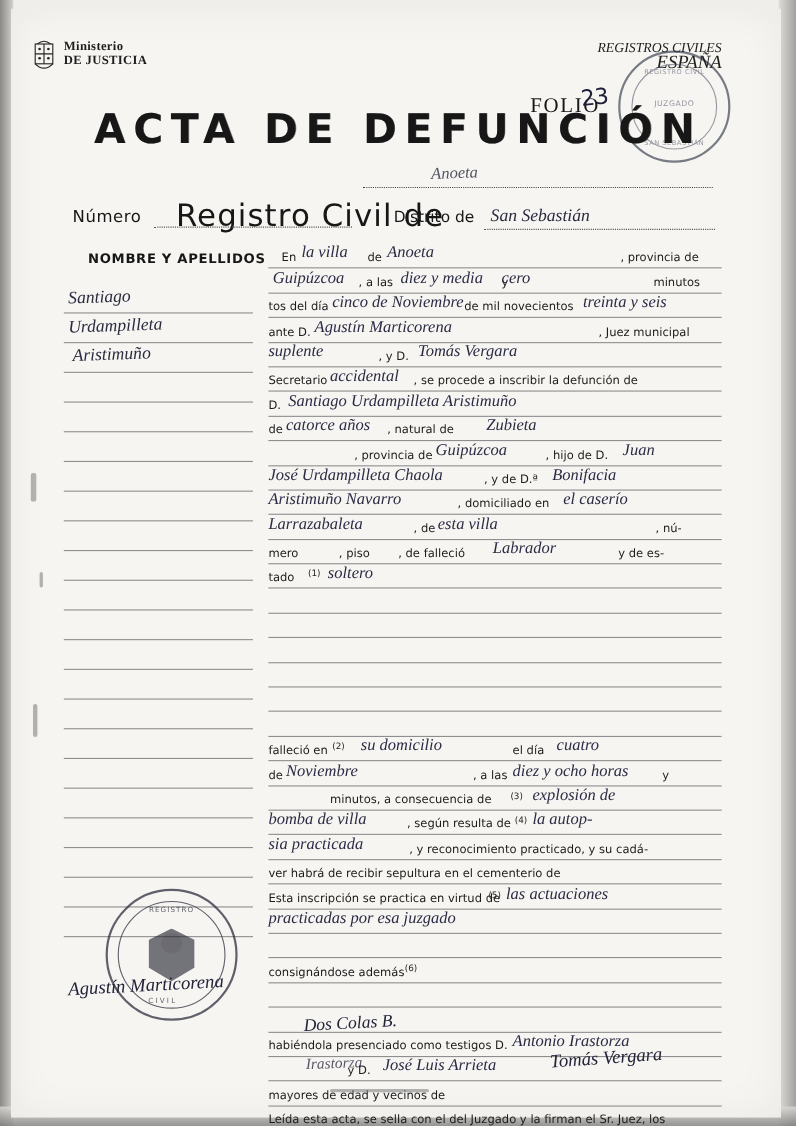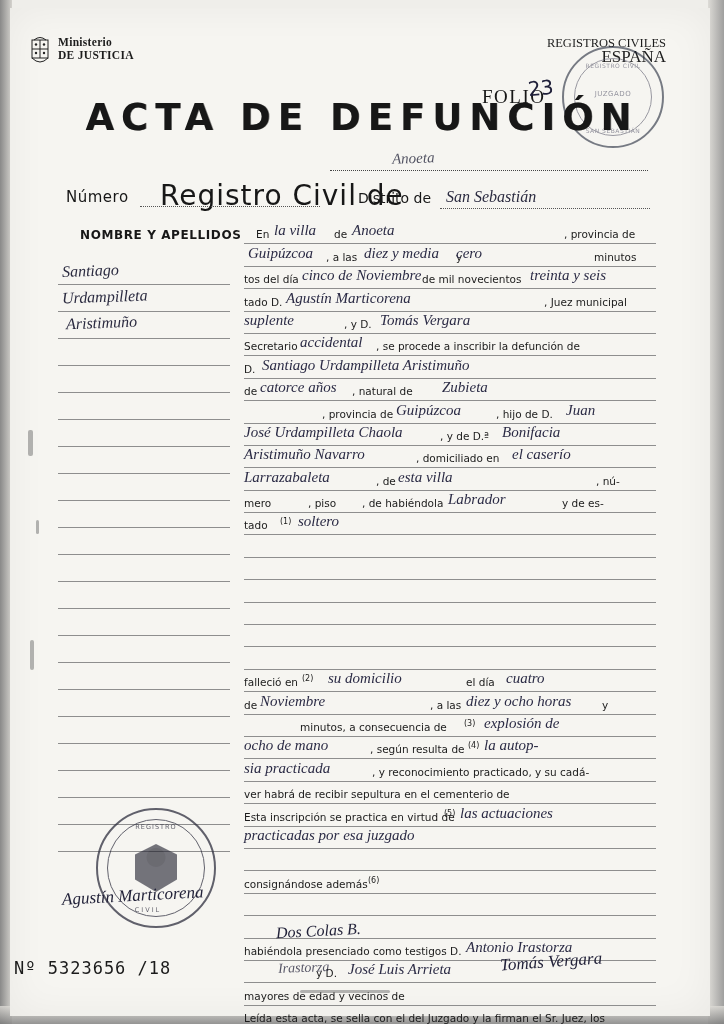--- a/index.html
+++ b/index.html
@@ -62,26 +62,27 @@
   .min-text {
     font-family: "Liberation Serif", serif;
     font-size: 11.5px;
     line-height: 13px;
     letter-spacing: .3px;
     color: #1d1d1d;
     font-weight: bold;
   }
   .hdr-right {
     position: absolute;
-    right: 58px; top: 36px;
+    right: 68px; top: 36px;
     text-align: right;
     font-family: "Liberation Serif", serif;
     font-size: 12.5px;
     line-height: 14px;
     color: #1d1d1d;
+    font-style: italic;
   }
   .hdr-right .l2 { font-size: 17px; }
 
   
   .folio-label {
     position: absolute;
     left: 482px; top: 86px;
     font-family: "Liberation Serif", serif;
     font-size: 19px;
     letter-spacing: 1.5px;
@@ -426,21 +427,21 @@
     </div>
 
     <div class="brow">
       <span class="pr" style="left:0px">tos del día</span>
       <span class="hw" style="left:58px">cinco de Noviembre</span>
       <span class="pr" style="left:178px">de mil novecientos</span>
       <span class="hw" style="left:286px">treinta y seis</span>
     </div>
 
     <div class="brow">
-      <span class="pr" style="left:0px">tado D.</span>
+      <span class="pr" style="left:0px">ante D.</span>
       <span class="hw" style="left:42px">Agustín Marticorena</span>
       <span class="pr" style="left:300px">, Juez municipal</span>
     </div>
 
     <div class="brow">
       <span class="hw" style="left:0px">suplente</span>
       <span class="pr" style="left:100px">, y D.</span>
       <span class="hw" style="left:136px">Tomás Vergara</span>
     </div>
 
@@ -484,21 +485,21 @@
     <div class="brow">
       <span class="hw" style="left:0px">Larrazabaleta</span>
       <span class="pr" style="left:132px">, de</span>
       <span class="hw" style="left:154px">esta villa</span>
       <span class="pr" style="left:352px">, nú-</span>
     </div>
 
     <div class="brow">
       <span class="pr" style="left:0px">mero</span>
       <span class="pr" style="left:64px">, piso</span>
-      <span class="pr" style="left:118px">, de habiéndola</span>
+      <span class="pr" style="left:118px">, de falleció</span>
       <span class="hw" style="left:204px">Labrador</span>
       <span class="pr" style="left:318px">y de es-</span>
     </div>
 
     <div class="brow">
       <span class="pr" style="left:0px">tado</span>
       <span class="pr tiny" style="left:36px;bottom:8px">(1)</span>
       <span class="hw" style="left:54px">soltero</span>
     </div>
 
@@ -522,21 +523,21 @@
       <span class="pr" style="left:186px">, a las</span>
       <span class="hw" style="left:222px">diez y ocho horas</span>
       <span class="pr" style="left:358px">y</span>
     </div>
     <div class="brow">
       <span class="pr" style="left:56px">minutos, a consecuencia de</span>
       <span class="pr tiny" style="left:220px;bottom:8px">(3)</span>
       <span class="hw" style="left:240px">explosión de</span>
     </div>
     <div class="brow">
-      <span class="hw" style="left:0px">ocho de mano</span>
+      <span class="hw" style="left:0px">bomba de villa</span>
       <span class="pr" style="left:126px">, según resulta de</span>
       <span class="pr tiny" style="left:224px;bottom:8px">(4)</span>
       <span class="hw" style="left:240px">la autop-</span>
     </div>
     <div class="brow">
       <span class="hw" style="left:0px">sia practicada</span>
       <span class="pr" style="left:128px">, y reconocimiento practicado, y su cadá-</span>
     </div>
     <div class="brow">
       <span class="pr" style="left:0px">ver habrá de recibir sepultura en el cementerio de</span>
@@ -577,19 +578,18 @@
     <div class="sb-top">REGISTRO</div>
     <div class="sb-center"></div>
     <div class="sb-bot">CIVIL</div>
   </div>
 
   <div class="sig sig-left">Agustín Marticorena</div>
   <div class="sig sig-mid">Dos Colas B.</div>
   <div class="sig sig-mid2">Irastorza</div>
   <div class="sig sig-right">Tomás Vergara</div>
 
-  <div class="docnum">Nº 5323656 /18</div>
 
   <div class="speck" style="left:28px;top:430px;width:5px;height:26px;border-radius:2px;"></div>
   <div class="speck" style="left:36px;top:520px;width:3px;height:14px;border-radius:2px;"></div>
   <div class="speck" style="left:30px;top:640px;width:4px;height:30px;border-radius:2px;"></div>
   <div class="speck" style="left:300px;top:990px;width:90px;height:3px;border-radius:2px;"></div>
 </div>
 
 </body></html>

